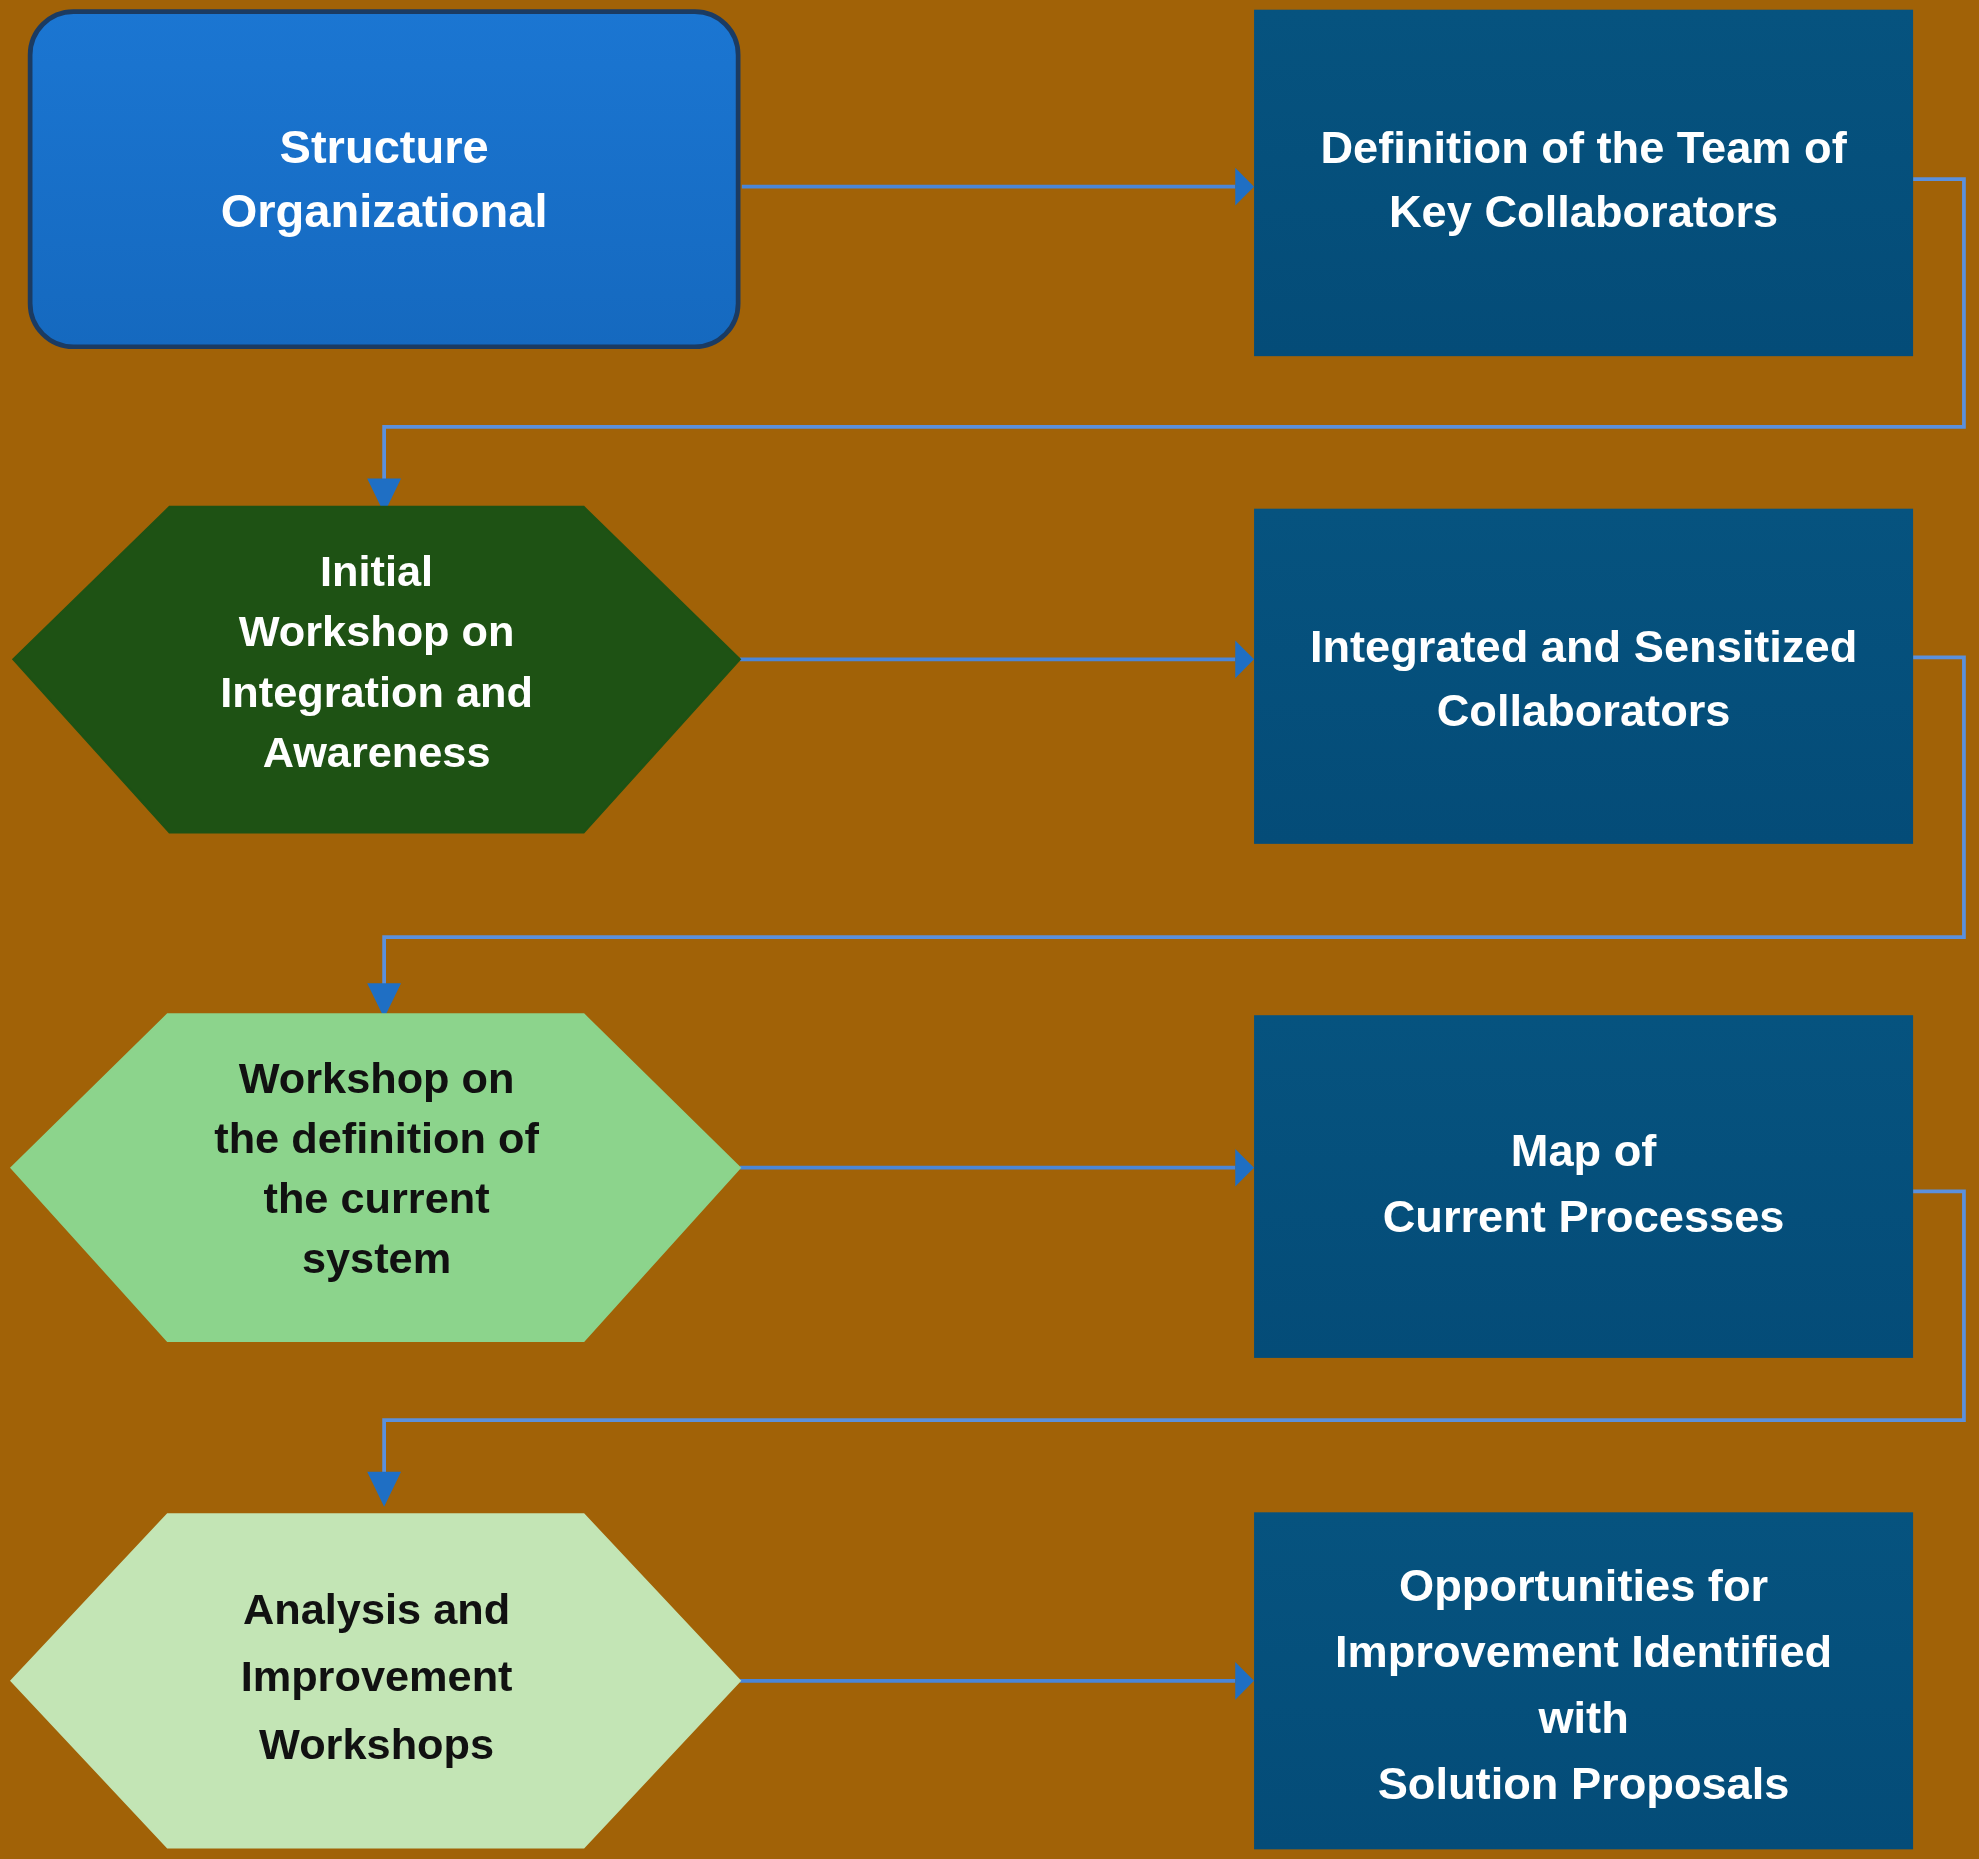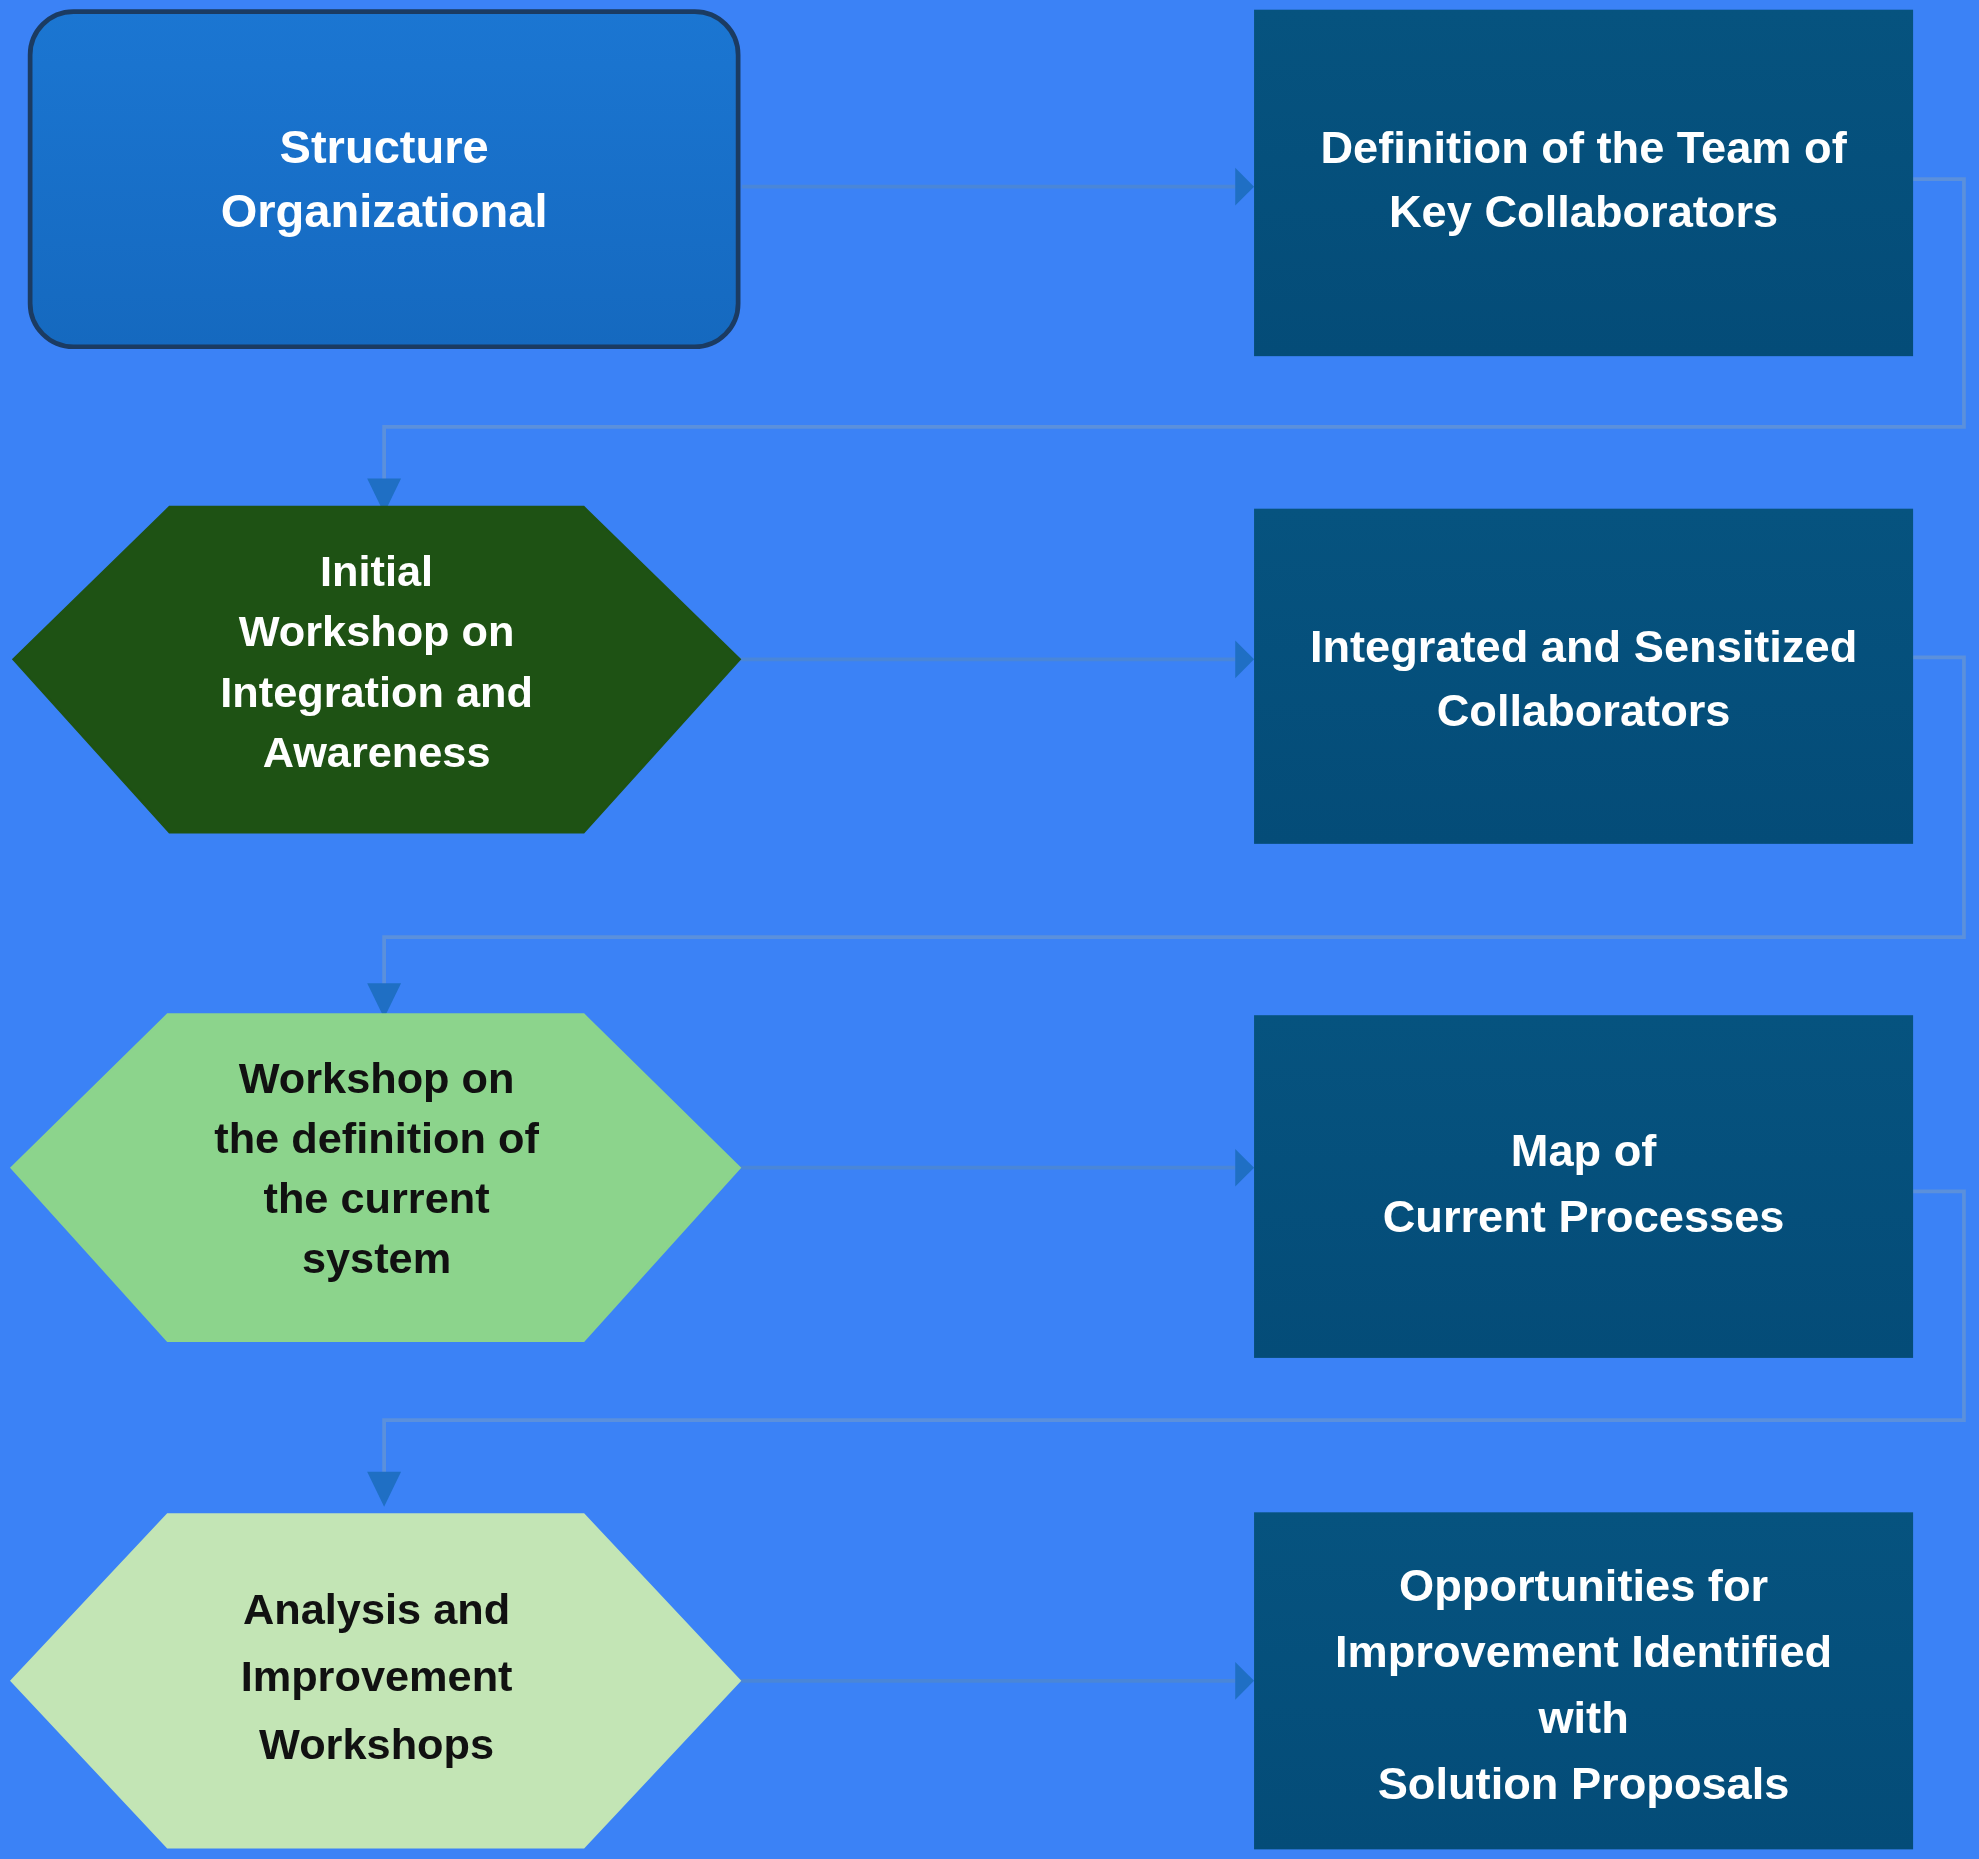--- a/index.html
+++ b/index.html
@@ -11,21 +11,21 @@
   body {
     width: 1979px;
     height: 1860px;
     font-family: "Liberation Sans", sans-serif;
     overflow: hidden;
   }
   #diagram-root {
     position: relative;
     width: 1979px;
     height: 1860px;
-    background: #3b82f6;
+    background: #a16207;
     text-decoration: underline;
   }
   svg.flow-canvas {
     display: block;
     width: 1979px;
     height: 1860px;
   }
   .node-label {
     font-family: "Liberation Sans", sans-serif;
     font-weight: bold;

